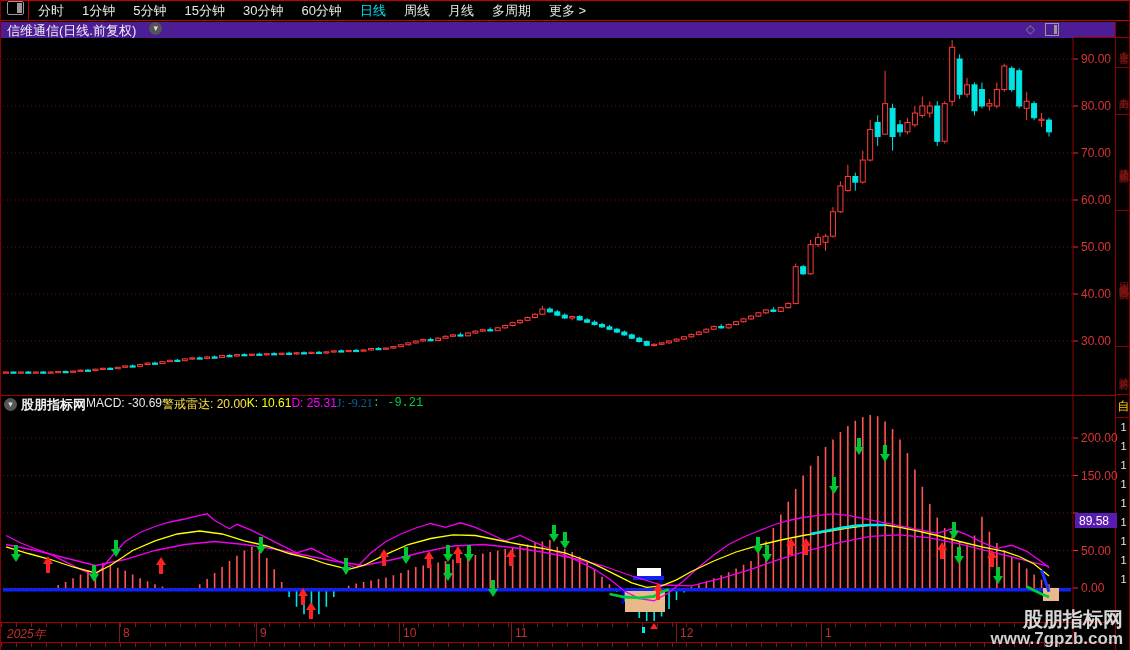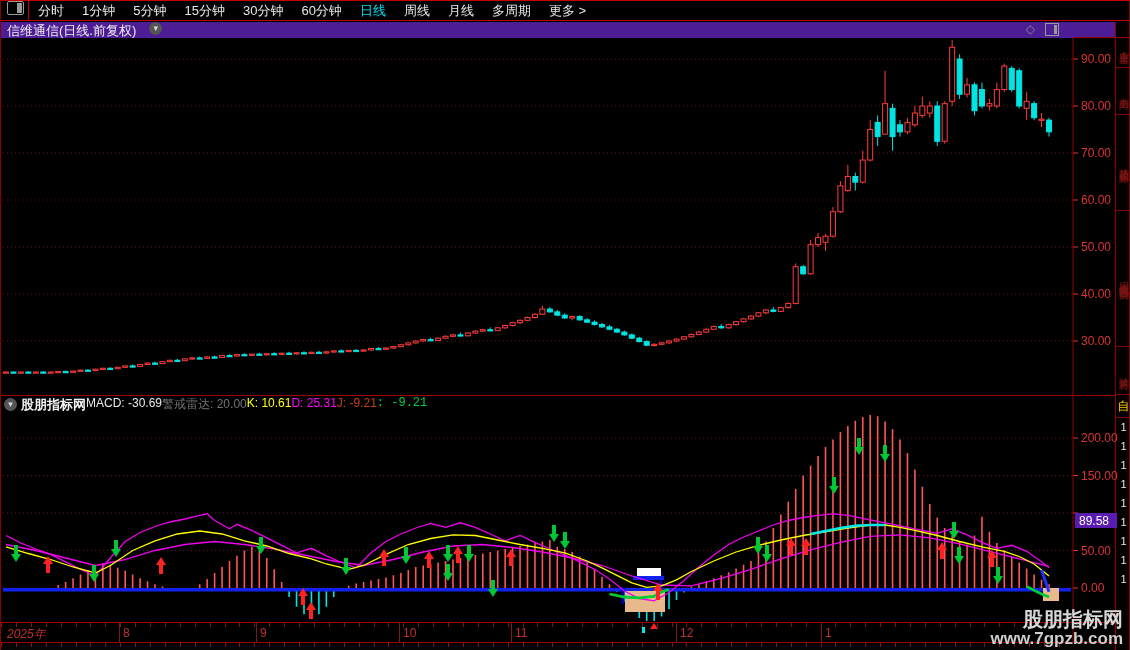--- a/index.html
+++ b/index.html
@@ -87,24 +87,24 @@
       <span class="dia">◇</span>
       <span class="panel-ic"></span>
     </span>
   </div>
 
   <div class="ind-header">
     <span class="chev" style="margin-left:3px;">▾</span>
     <span class="src">股朋指标网</span>
     <span id="indVals" style="display:flex;">
         <span class="pair" style="color: rgb(232, 232, 232);">MACD: -30.69</span>
-        <span class="pair" style="color: #737373;">警戒雷达: 20.00</span>
+        <span class="pair" style="color: #fde047;">警戒雷达: 20.00</span>
         <span class="pair" style="color: rgb(255, 255, 0); text-align: right;">K: 10.61</span>
         <span class="pair" style="color: rgb(255, 0, 255);">D: 25.31</span>
-        <span class="pair" style="color: #c2410c;">J: -9.21</span>
+        <span class="pair" style="color: #0369a1; font-family: Liberation Serif, serif;">J: -9.21</span>
         <span class="pair" style="color: rgb(0, 204, 68); font-family: Liberation Mono, monospace;">: -9.21</span>
       </span>
   </div>
 
   <div class="timeline">
     <div class="ticks"></div>
     <span class="tl-label" style="left:6px;font-style:italic;">2025年</span>
     <span id="tlMonths"><span class="tl-sep" style="left: 118px;"></span><span class="tl-sep" style="left: 255px;"></span><span class="tl-sep" style="left: 398px;"></span><span class="tl-sep" style="left: 510px;"></span><span class="tl-sep" style="left: 675px;"></span><span class="tl-sep" style="left: 820px;"></span><span class="tl-label" style="left: 122px;">8</span><span class="tl-label" style="left: 259px;">9</span><span class="tl-label" style="left: 402px;">10</span><span class="tl-label" style="left: 514px;">11</span><span class="tl-label" style="left: 679px;">12</span><span class="tl-label" style="left: 824px;">1</span></span>
   </div>
   <div class="bottom-strip">

